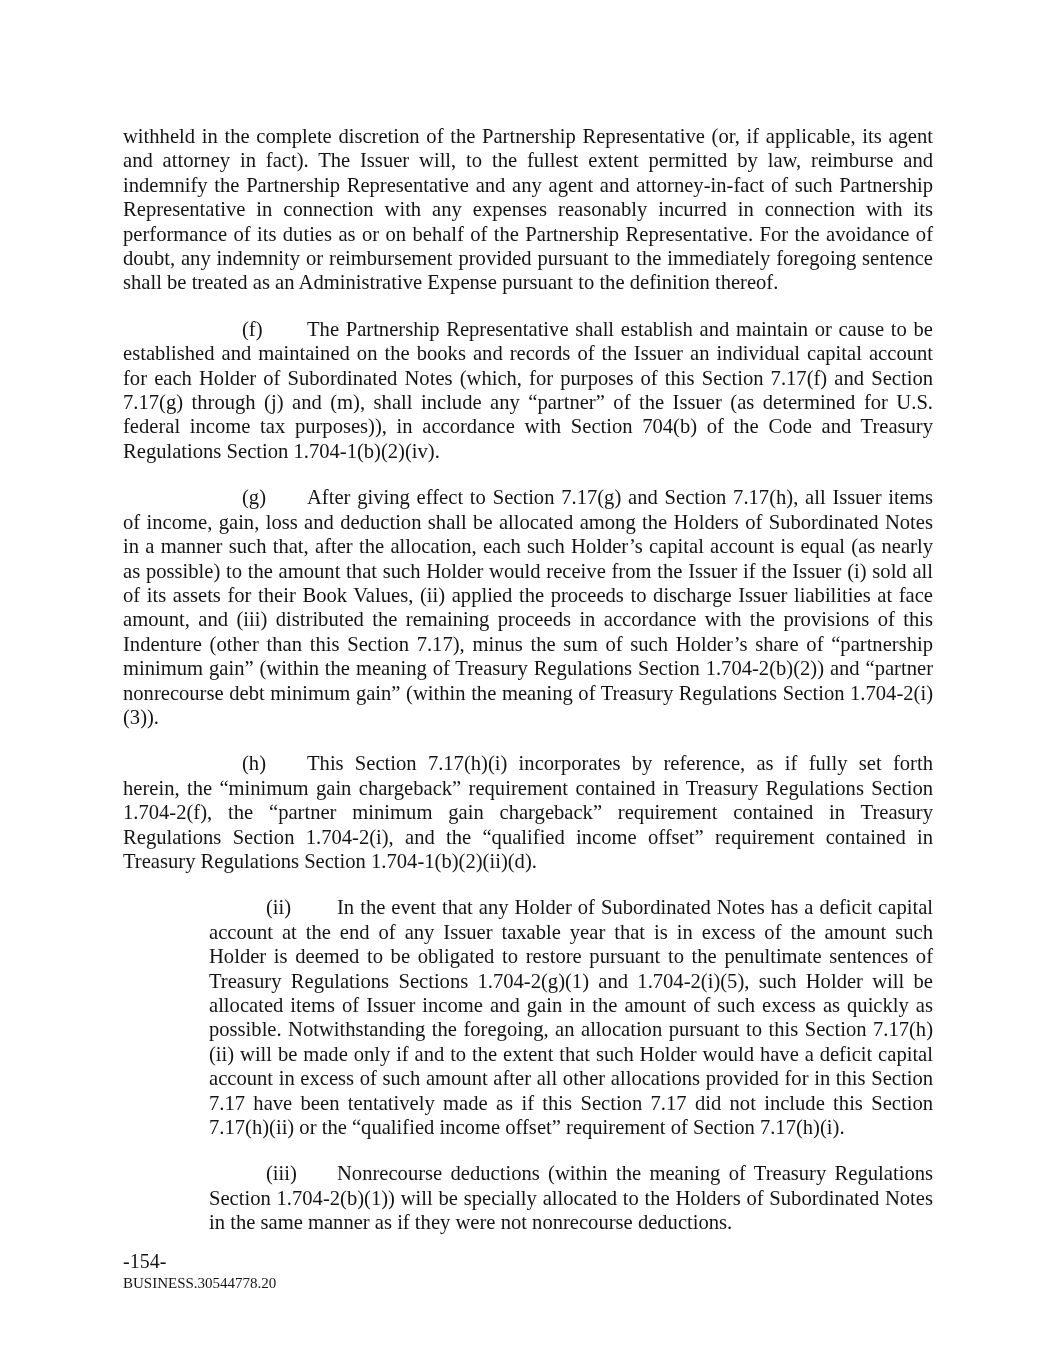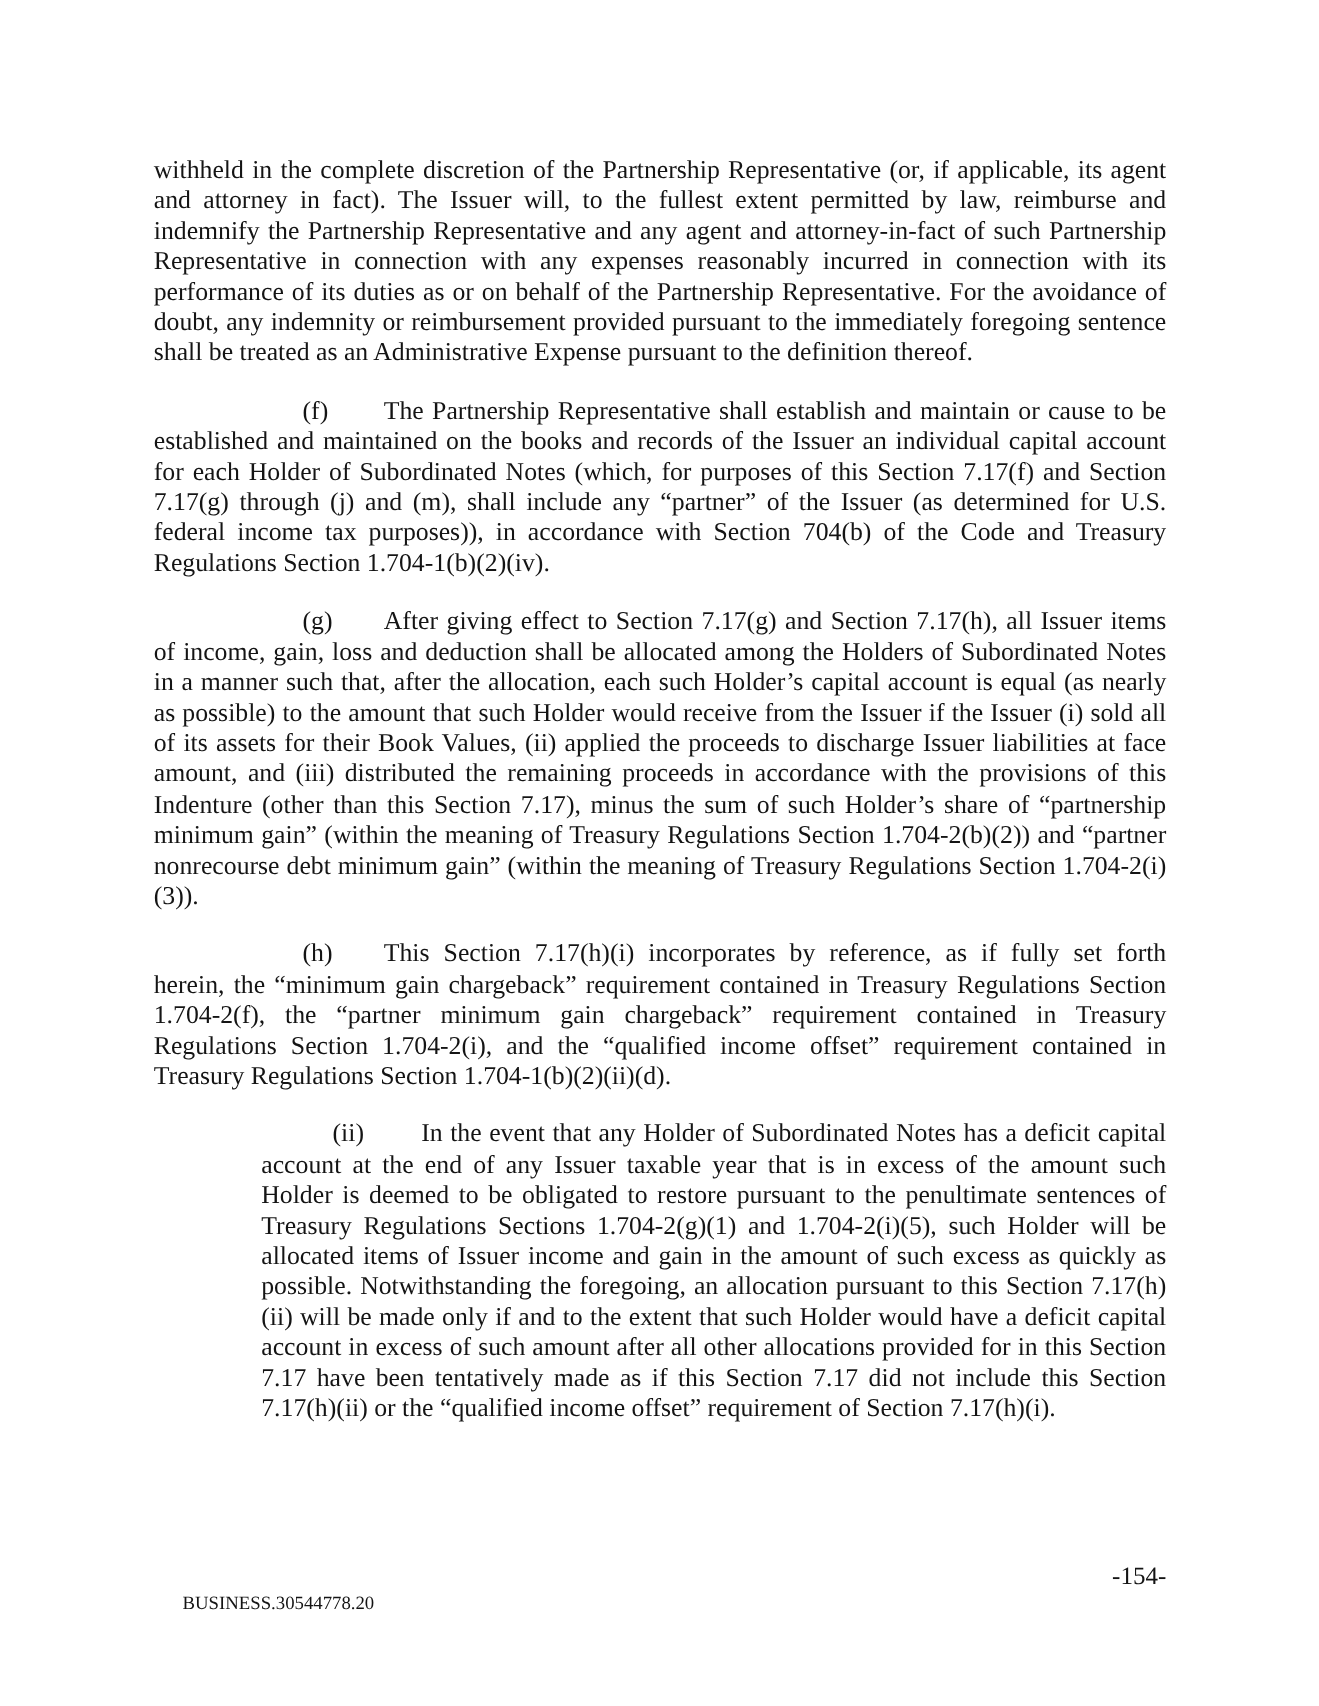--- a/index.html
+++ b/index.html
@@ -31,47 +31,47 @@
     text-indent: 0;
   }
   .lbl-body { width: 65px; }
   .lbl-sub  { width: 71px; }
   .uline { }
   .page-number {
     position: absolute;
     left: 123px;
     width: 810px;
     top: 1250px;
-    text-align: right;
+    text-align: left;
     font-size: 20px;
     line-height: 22px;
   }
   .doc-id {
     position: absolute;
     left: 123px;
     top: 1275px;
     font-size: 15px;
     line-height: 17px;
-    margin-left: 23px;
   }
 </style>
 </head>
 <body>
 
 <div class="page">
   <div class="content">
 
     <p class="para body" style="text-indent:0;"><span>withheld in the complete discretion of the Partnership Representative (or, if applicable, its agent and attorney in fact). The Issuer will, to the fullest extent permitted by law, reimburse and indemnify the Partnership Representative and any agent and attorney-in-fact of such Partnership Representative in connection with any expenses reasonably incurred in connection with its performance of its duties as or on behalf of the Partnership Representative. For the avoidance of doubt, any indemnity or reimbursement provided pursuant to the immediately foregoing sentence shall be treated as an Administrative Expense pursuant to the definition thereof.</span></p>
 
     <p class="para body"><span class="par-label lbl-body">(f)</span><span>The Partnership Representative shall establish and maintain or cause to be established and maintained on the books and records of the Issuer an individual capital account for each Holder of Subordinated Notes (which, for purposes of this </span><span class="uline">Section 7.17(f)</span><span> and </span><span class="uline">Section 7.17(g)</span><span> through </span><span class="uline">(j)</span><span> and </span><span class="uline">(m)</span><span>, shall include any “partner” of the Issuer (as determined for U.S. federal income tax purposes)), in accordance with Section 704(b) of the Code and Treasury Regulations Section 1.704-1(b)(2)(iv).</span></p>
 
     <p class="para body"><span class="par-label lbl-body">(g)</span><span>After giving effect to </span><span class="uline">Section 7.17(g)</span><span> and </span><span class="uline">Section 7.17(h)</span><span>, all Issuer items of income, gain, loss and deduction shall be allocated among the Holders of Subordinated Notes in a manner such that, after the allocation, each such Holder’s capital account is equal (as nearly as possible) to the amount that such Holder would receive from the Issuer if the Issuer (i) sold all of its assets for their Book Values, (ii) applied the proceeds to discharge Issuer liabilities at face amount, and (iii) distributed the remaining proceeds in accordance with the provisions of this Indenture (other than this </span><span class="uline">Section 7.17</span><span>), minus the sum of such Holder’s share of “partnership minimum gain” (within the meaning of Treasury Regulations Section 1.704-2(b)(2)) and “partner nonrecourse debt minimum gain” (within the meaning of Treasury Regulations Section 1.704-2(i)(3)).</span></p>
 
     <p class="para body"><span class="par-label lbl-body">(h)</span><span>This </span><span class="uline">Section 7.17(h)(i)</span><span> incorporates by reference, as if fully set forth herein, the “minimum gain chargeback” requirement contained in Treasury Regulations Section 1.704-2(f), the “partner minimum gain chargeback” requirement contained in Treasury Regulations Section 1.704-2(i), and the “qualified income offset” requirement contained in Treasury Regulations Section 1.704-1(b)(2)(ii)(d).</span></p>
 
     <p class="para sub"><span class="par-label lbl-sub">(ii)</span><span>In the event that any Holder of Subordinated Notes has a deficit capital account at the end of any Issuer taxable year that is in excess of the amount such Holder is deemed to be obligated to restore pursuant to the penultimate sentences of Treasury Regulations Sections 1.704-2(g)(1) and 1.704-2(i)(5), such Holder will be allocated items of Issuer income and gain in the amount of such excess as quickly as possible. Notwithstanding the foregoing, an allocation pursuant to this </span><span class="uline">Section 7.17(h)(ii)</span><span> will be made only if and to the extent that such Holder would have a deficit capital account in excess of such amount after all other allocations provided for in this Section 7.17 have been tentatively made as if this </span><span class="uline">Section 7.17</span><span> did not include this </span><span class="uline">Section 7.17(h)(ii)</span><span> or the “qualified income offset” requirement of </span><span class="uline">Section 7.17(h)(i)</span><span>.</span></p>
 
+    <p class="para sub"><span class="par-label lbl-sub">(iii)</span><span>Nonrecourse deductions (within the meaning of Treasury Regulations Section 1.704-2(b)(1)) will be specially allocated to the Holders of Subordinated Notes in the same manner as if they were not nonrecourse deductions.</span></p>
 
   </div>
 
   <div class="page-number">-154-</div>
   <div class="doc-id">BUSINESS.30544778.20</div>
 </div>
 
 </body></html>

